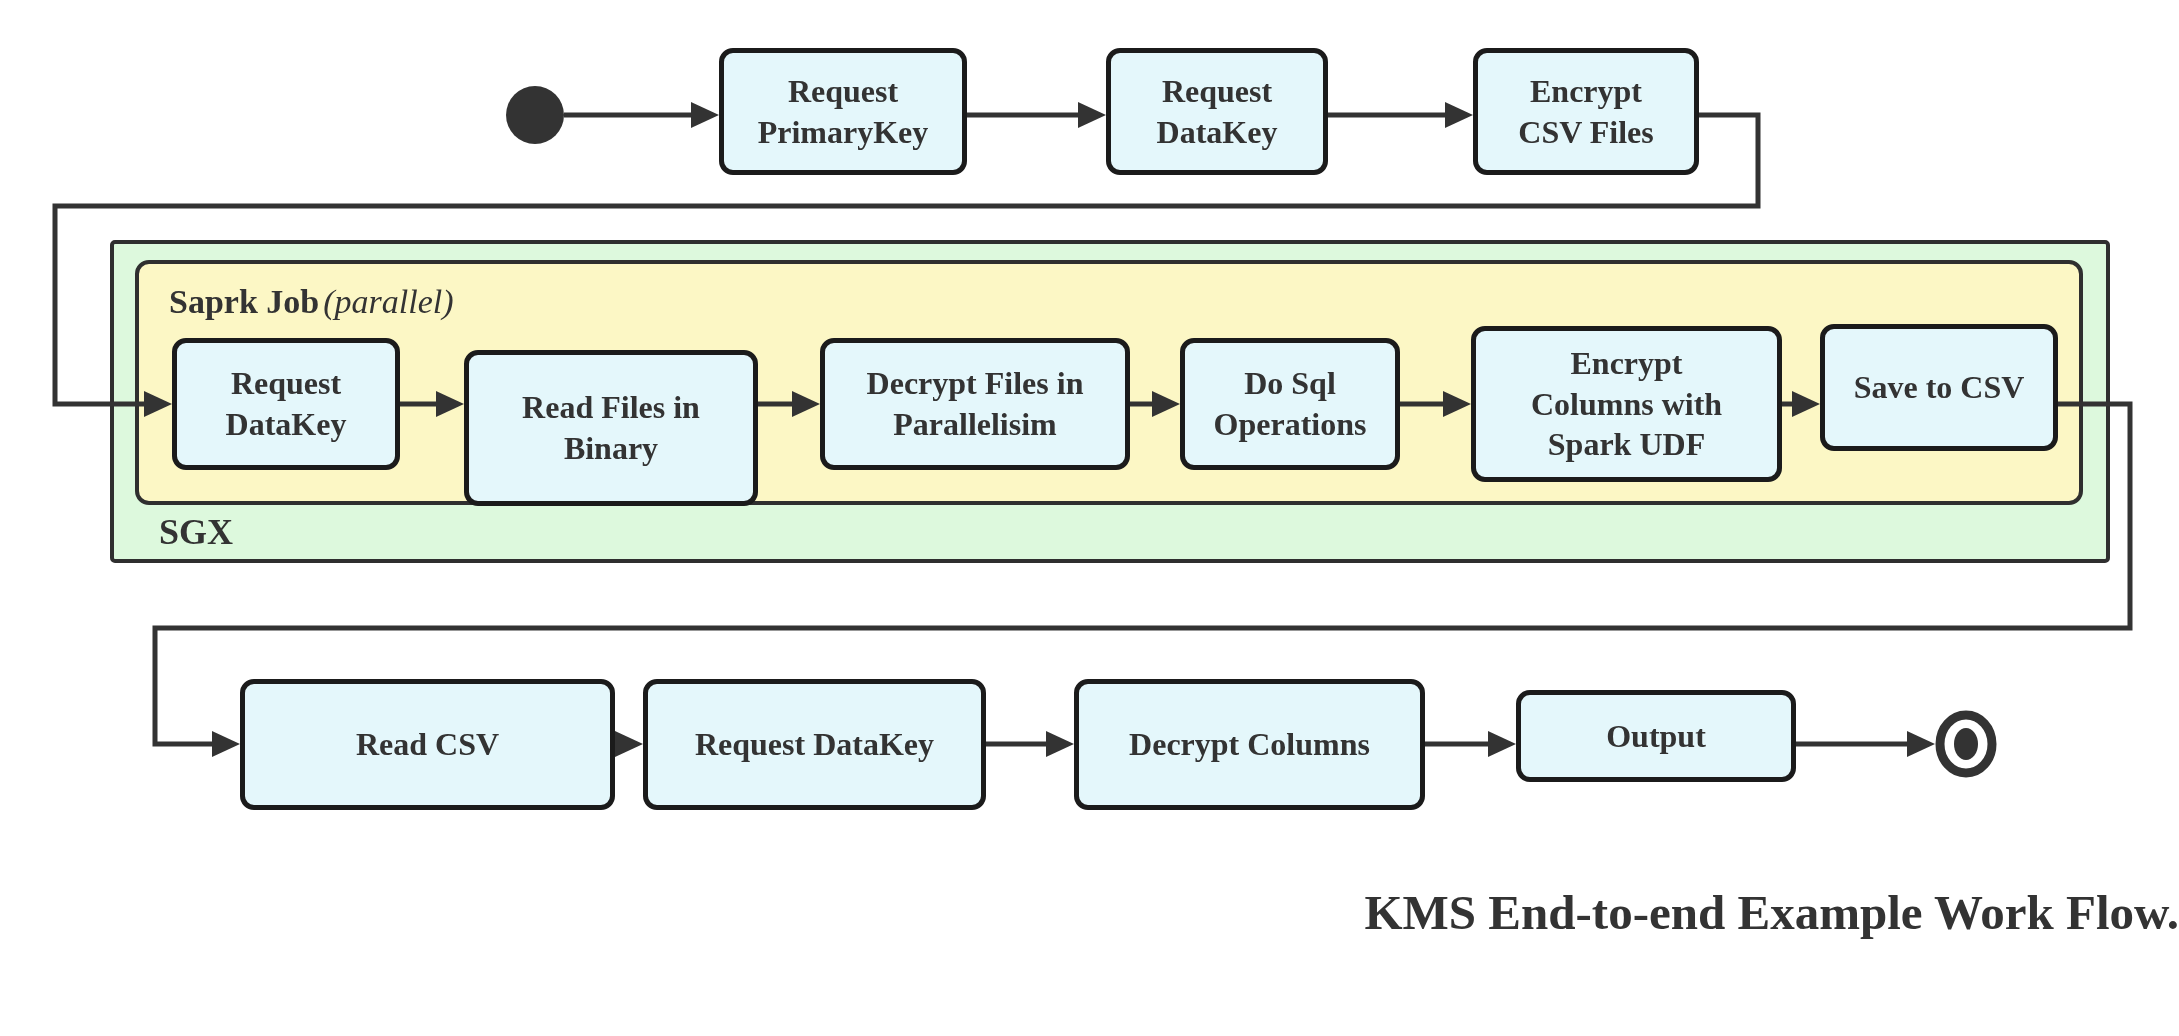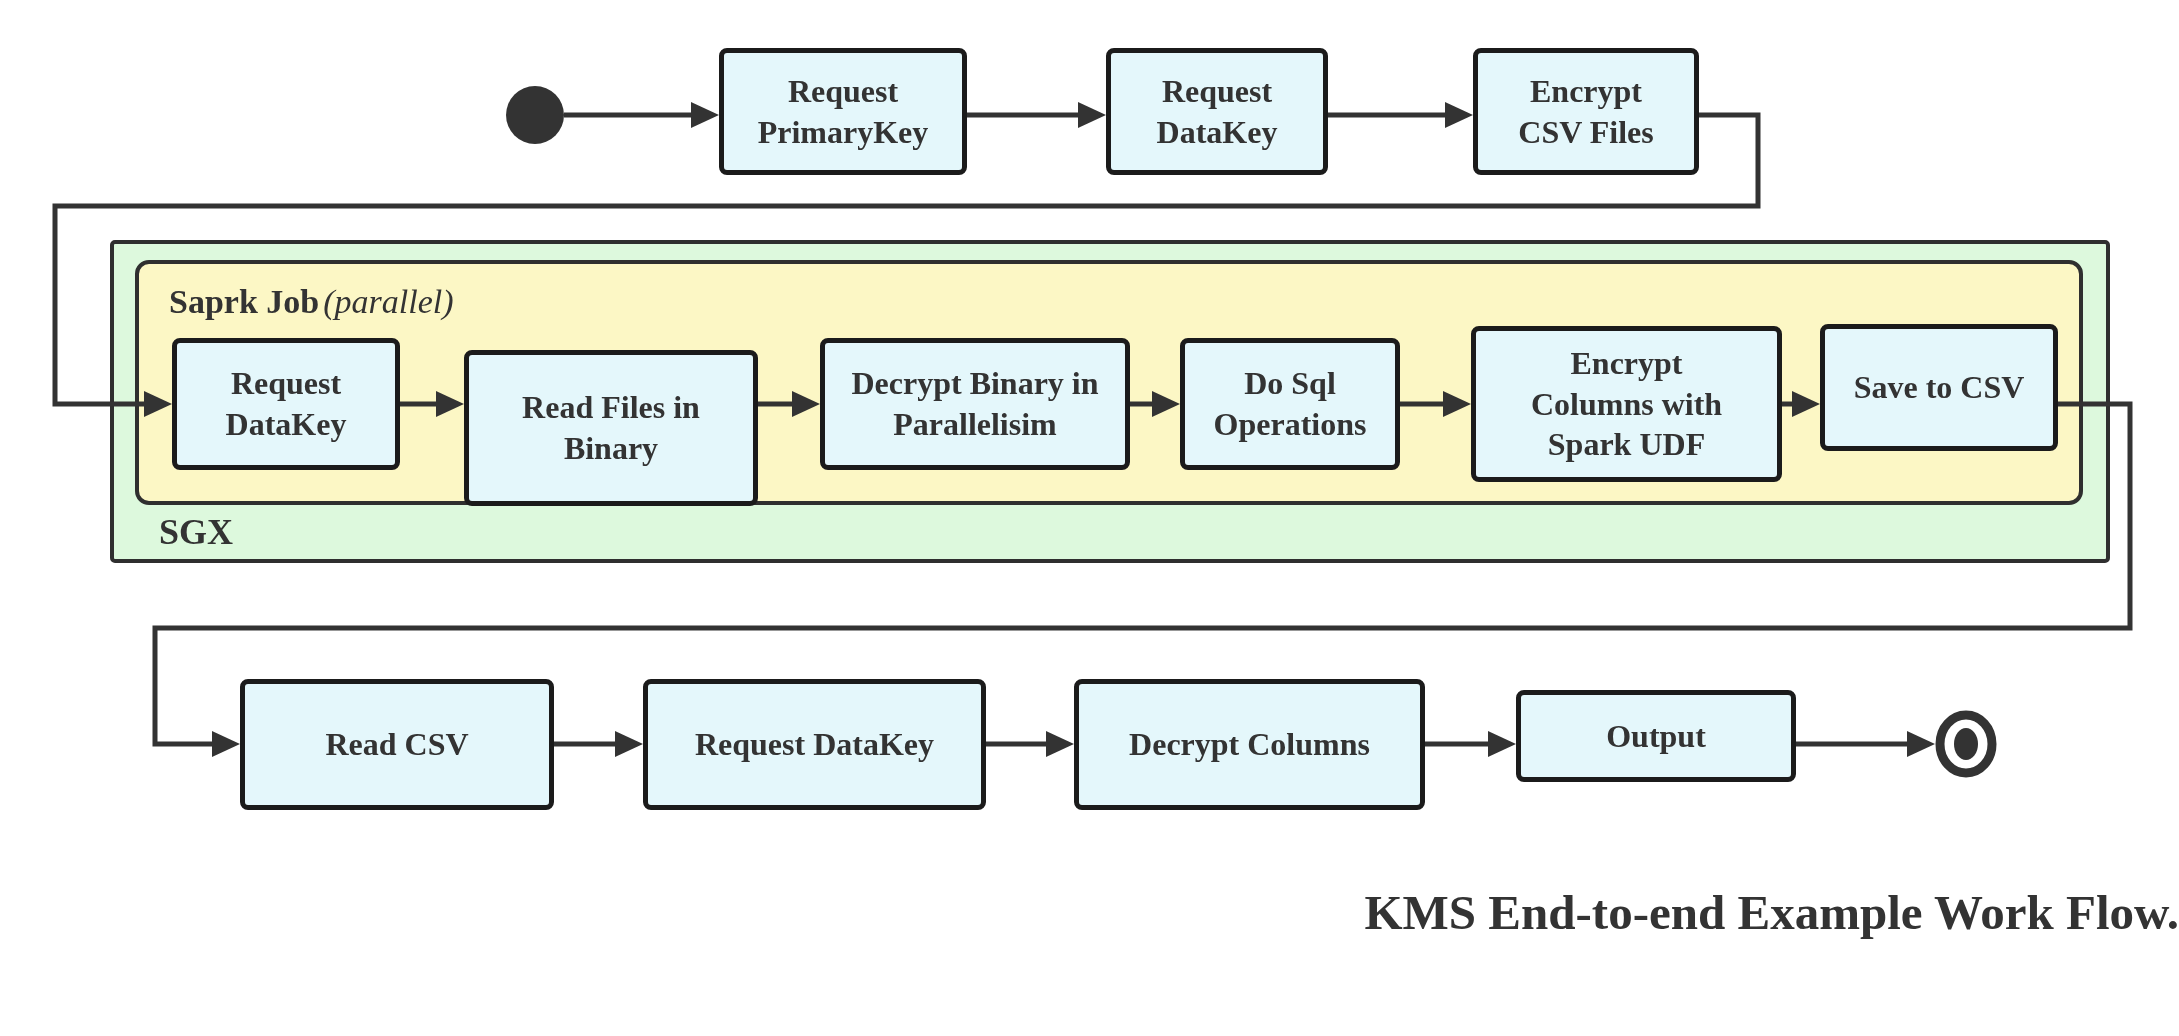--- a/index.html
+++ b/index.html
@@ -54,21 +54,21 @@
   }
   .wire{stroke:var(--line);stroke-width:5;fill:none;stroke-miterlimit:10;}
   .head{fill:var(--line);stroke:none;}
   .start-dot{fill:var(--line);stroke:none;}
   .end-outer{fill:#ffffff;stroke:var(--line);stroke-width:9;}
   .end-inner{fill:var(--line);stroke:none;}
   .node{
     position:absolute;
     background:var(--node-fill);
     border:5px solid var(--node-border);
-    border-radius:8px;
+    border-radius:14px;
     box-sizing:border-box;
     display:flex;align-items:center;justify-content:center;
     z-index:3;
   }
   .nl{
     font-size:32px;font-weight:bold;
     line-height:1.28;
     text-align:center;
     white-space:pre-line;
     color:var(--text);
@@ -160,37 +160,37 @@
 
   <div class="node" style="left:172px;top:338px;width:228px;height:132px">
     <span class="nl">Request
 DataKey</span>
   </div>
   <div class="node" style="left:464px;top:350px;width:294px;height:156px">
     <span class="nl">Read Files in
 Binary</span>
   </div>
   <div class="node" style="left:820px;top:338px;width:310px;height:132px">
-    <span class="nl">Decrypt Binary in
+    <span class="nl">Decrypt Files in
 Parallelisim</span>
   </div>
   <div class="node" style="left:1180px;top:338px;width:220px;height:132px">
     <span class="nl">Do Sql
 Operations</span>
   </div>
   <div class="node" style="left:1471px;top:326px;width:311px;height:156px">
     <span class="nl">Encrypt
 Columns with
 Spark UDF</span>
   </div>
   <div class="node" style="left:1820px;top:324px;width:238px;height:127px">
     <span class="nl">Save to CSV</span>
   </div>
 
-  <div class="node" style="left:240px;top:679px;width:314px;height:131px">
+  <div class="node" style="left:240px;top:679px;width:375px;height:131px">
     <span class="nl">Read CSV</span>
   </div>
   <div class="node" style="left:643px;top:679px;width:343px;height:131px">
     <span class="nl">Request DataKey</span>
   </div>
   <div class="node" style="left:1074px;top:679px;width:351px;height:131px">
     <span class="nl">Decrypt Columns</span>
   </div>
   <div class="node" style="left:1516px;top:690px;width:280px;height:92px">
     <span class="nl">Output</span>

